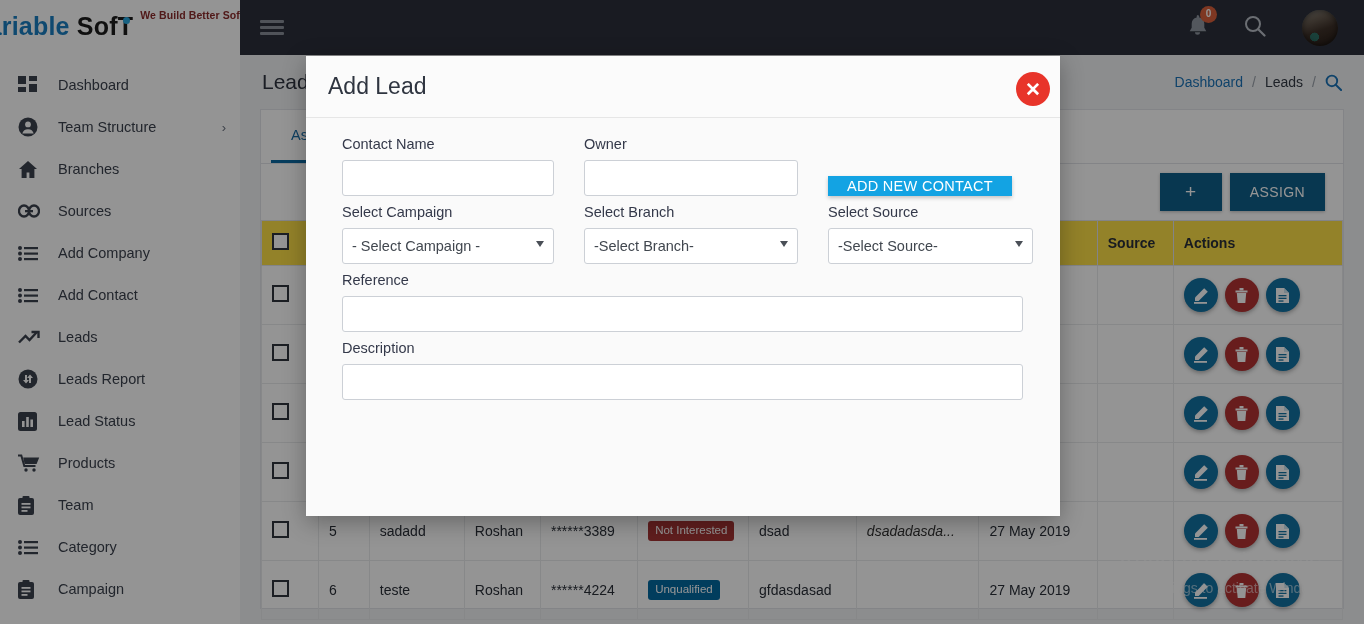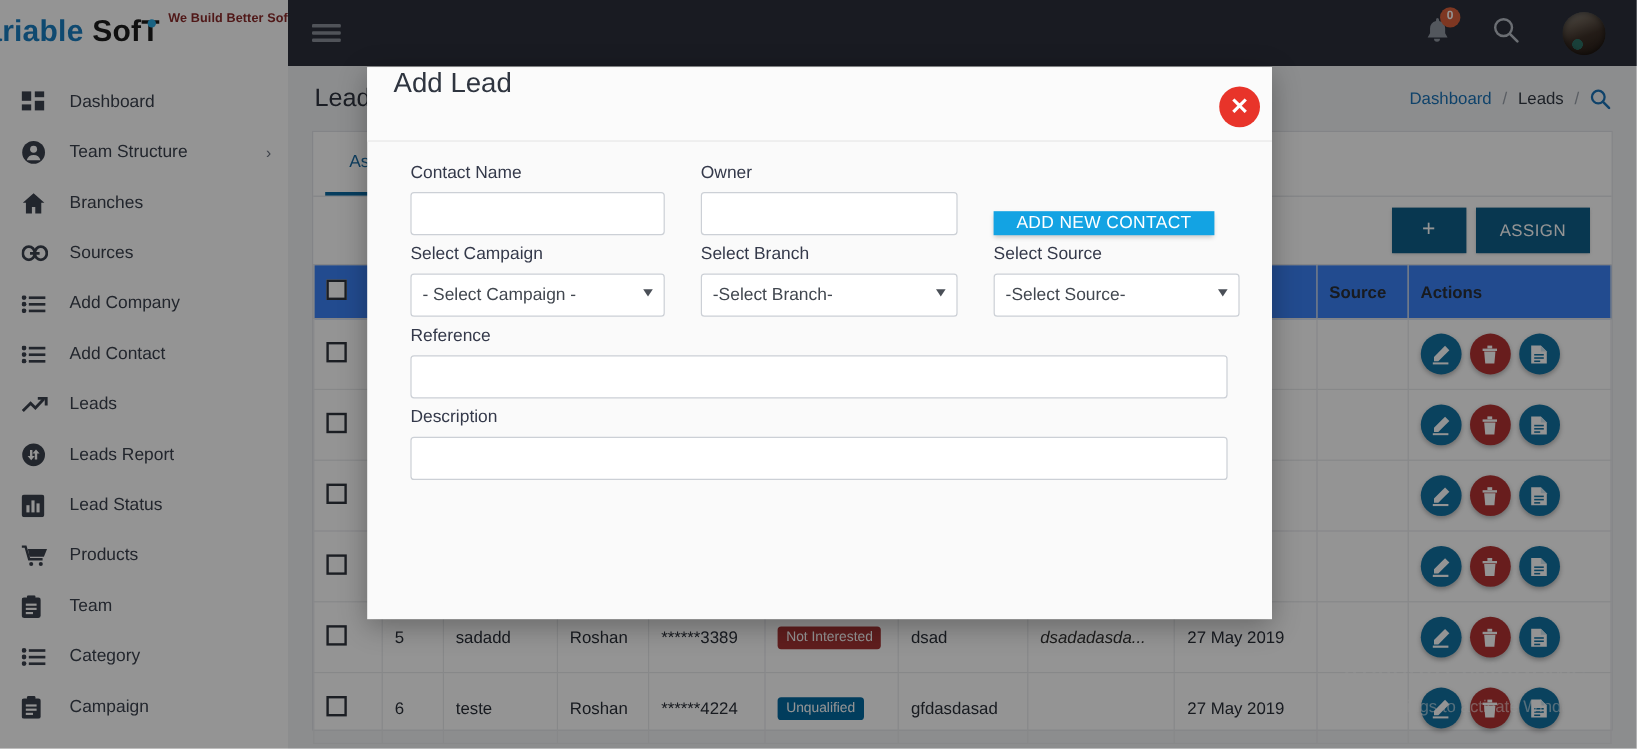--- a/index.html
+++ b/index.html
@@ -132,21 +132,21 @@
     height: 38px; padding: 0 20px; font-size: 14px;
     letter-spacing: .4px; cursor: pointer;
     box-shadow: 0 1px 3px rgba(0,0,0,.25);
   }
   .btn-plus { min-width: 62px; font-size: 19px; padding: 0; }
 
   table { width: 100%; border-collapse: collapse; table-layout: fixed; }
   thead th {
     text-align: left; font-size: 14px; color: #2a2f38;
     padding: 12px 10px; border: 1px solid #e2e4e8;
-    background: #3b82f6; font-weight: bold;
+    background: #fde047; font-weight: bold;
   }
   tbody td {
     font-size: 14px; color: #2a2f38;
     padding: 12px 10px; border: 1px solid #e8eaed;
     white-space: nowrap; overflow: hidden; text-overflow: ellipsis;
   }
   .cb {
     width: 17px; height: 17px; border: 2px solid #2f343d;
     display: inline-block; background: #fff; cursor: pointer;
   }
@@ -182,21 +182,21 @@
   }
   .modal {
     position: absolute; left: 306px; top: 56px;
     width: 754px; height: 460px;
     background: #fafafa; z-index: 30;
     box-shadow: 0 6px 22px rgba(0,0,0,.3);
   }
   .modal-head {
     height: 62px; background: #fbfbfb;
     border-bottom: 1px solid #e6e6e6;
-    display: flex; padding: 0 22px;
+    display: flex; align-items: center; padding: 0 22px;
     position: relative;
   }
   .modal-title { font-size: 23px; color: #2f3540; }
   .modal-close {
     position: absolute; right: 10px; top: 16px;
     width: 34px; height: 34px; border-radius: 50%;
     background: #e8342a; color: #fff; border: none;
     font-size: 19px; line-height: 1; cursor: pointer;
     display: flex; align-items: center; justify-content: center;
     font-weight: bold;

